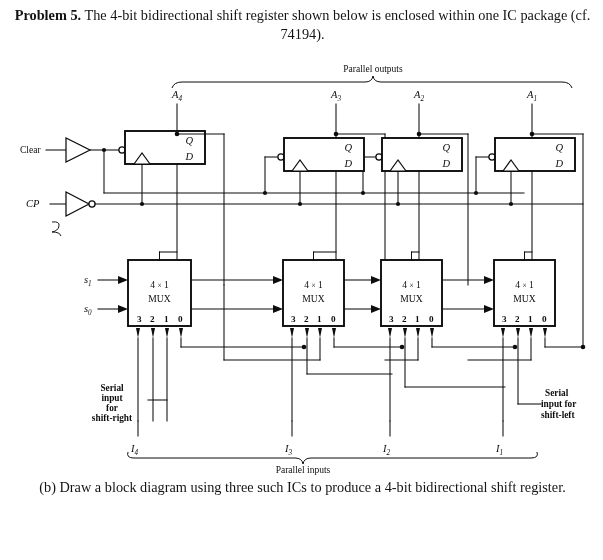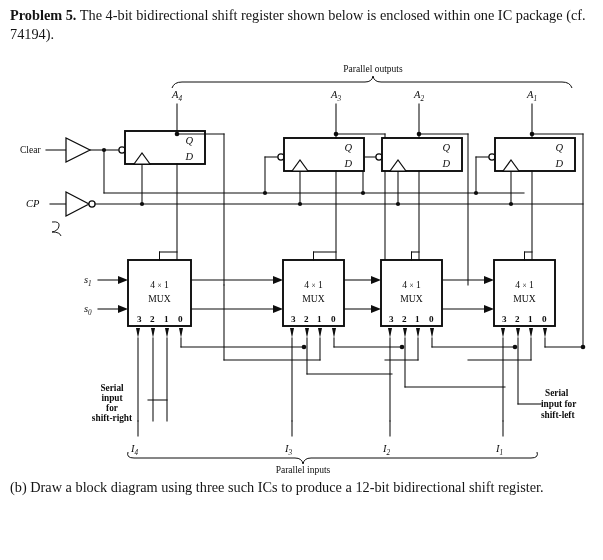--- a/index.html
+++ b/index.html
@@ -15,20 +15,21 @@
     color: #111111;
     overflow: hidden;
   }
   .prose {
     position: absolute;
     left: 10px;
     right: 8px;
     font-size: 14.3px;
     line-height: 1.33;
     color: #141414;
+    text-align: center;
   }
   #problem-statement { top: 6px; }
   #questions { top: 478px; }
   .bold { font-weight: bold; }
   #diagram {
     position: absolute;
     left: 0;
     top: 56px;
     width: 603px;
     height: 420px;
@@ -315,14 +316,14 @@
   <text class="lbl-i" x="383" y="396">I<tspan class="sub" dy="3">2</tspan></text>
   <text class="lbl-i" x="496" y="396">I<tspan class="sub" dy="3">1</tspan></text>
 
   <path class="brace" d="M 128 396 Q 126 402 134 402 L 295 402 Q 302 402 303 408 Q 304 402 311 402 L 531 402 Q 539 402 537 396"></path>
   <text class="lbl" x="303" y="417" text-anchor="middle">Parallel inputs</text>
 
 </svg>
 </div>
 
 <div class="prose" id="questions">
-  <div>(b) Draw a block diagram using three such ICs to produce a 12-bit bidirectional shift register.</div>
+  <div>(b) Draw a block diagram using three such ICs to produce a 4-bit bidirectional shift register.</div>
 </div>
 
 </body></html>

